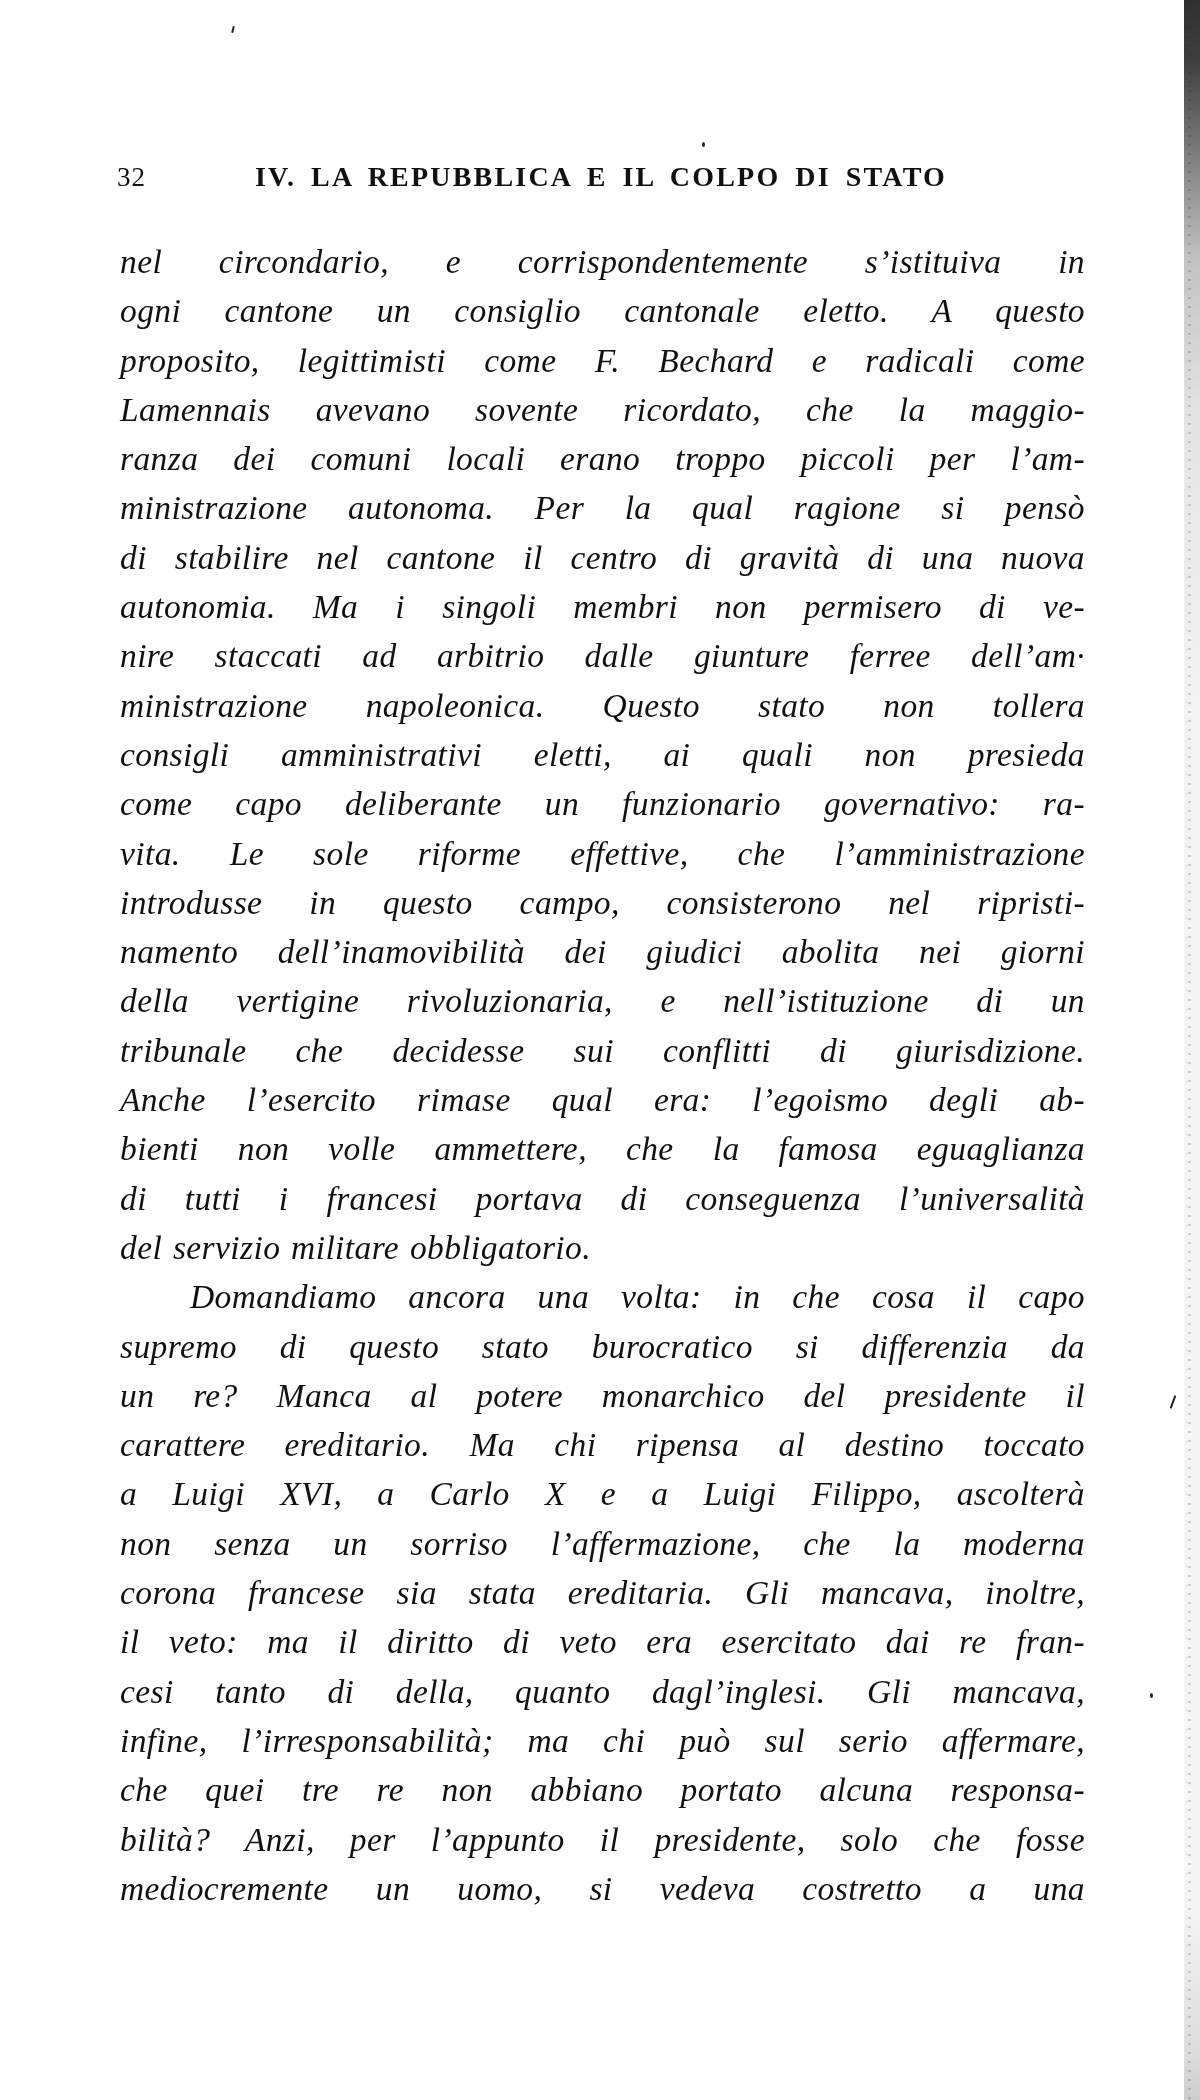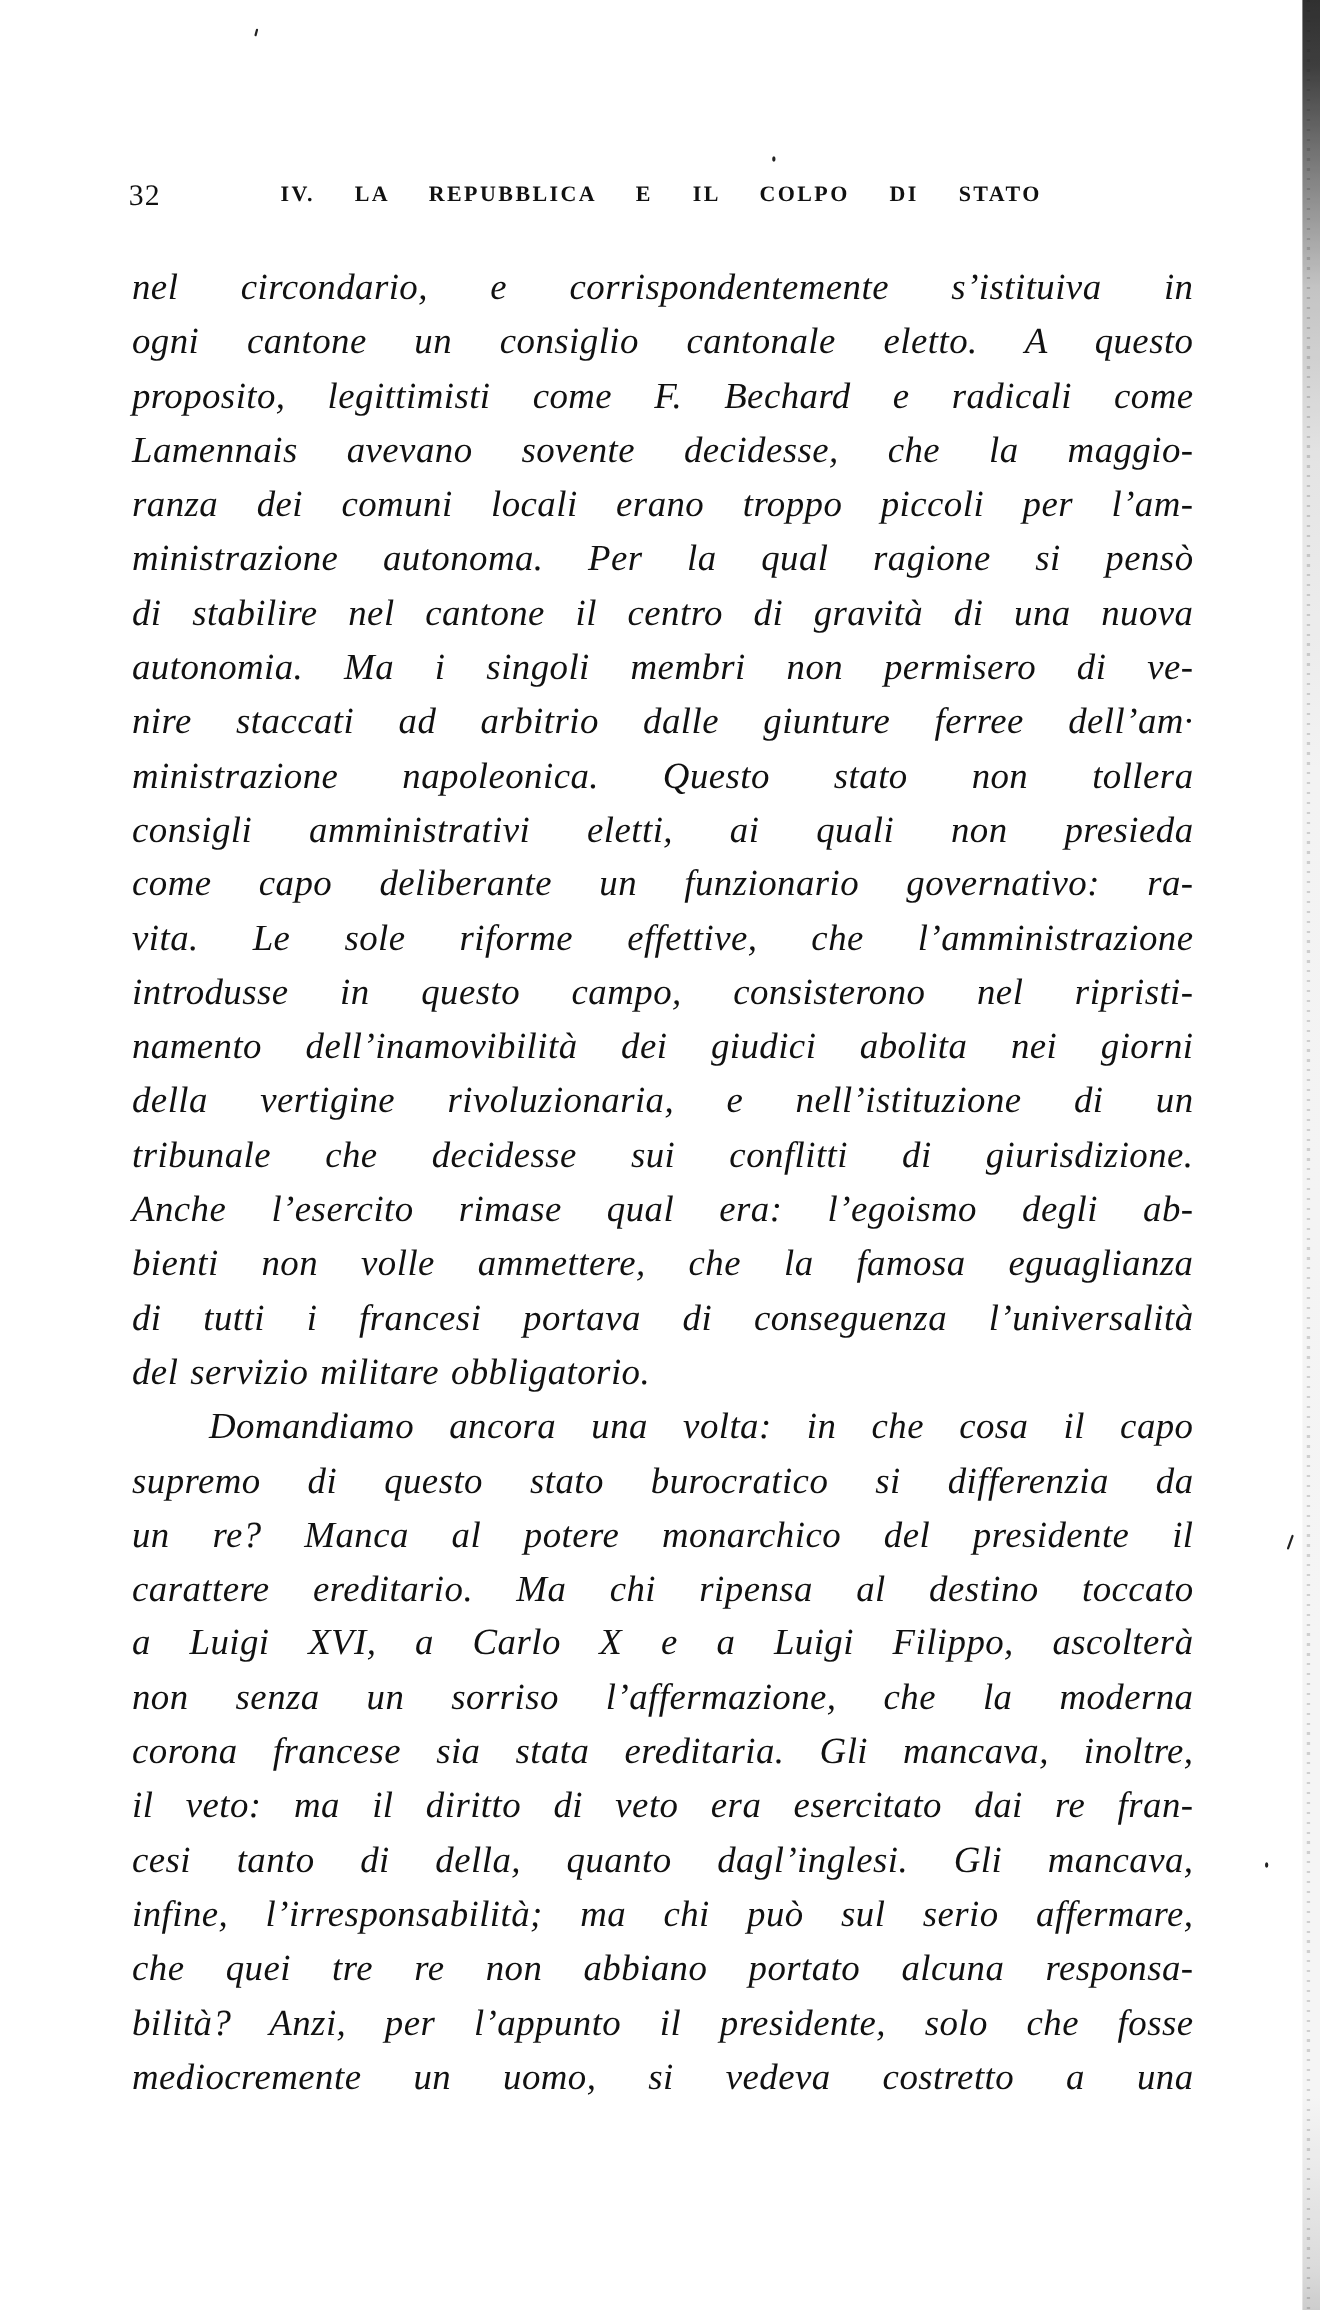--- a/index.html
+++ b/index.html
@@ -59,21 +59,21 @@
     top: 162px;
     font-size: 27px;
     line-height: 30px;
     letter-spacing: 1px;
   }
   .chapter-title {
     position: absolute;
     left: 255px;
     top: 163px;
     width: 692px;
-    font-size: 20px;
+    font-size: 28px;
     line-height: 28px;
     font-weight: bold;
     text-transform: uppercase;
     letter-spacing: 2.2px;
     white-space: nowrap;
     text-align: justify;
     text-align-last: justify;
   }
   .body-text {
     position: absolute;
@@ -119,21 +119,21 @@
     <span class="page-number">32</span>
     <span class="chapter-title">IV. La Repubblica e il colpo di stato</span>
   </header>
 
   <main class="body-text">
 
     <div>
       <span class="line">nel circondario, e corrispondentemente s’istituiva in</span>
       <span class="line">ogni cantone un consiglio cantonale eletto. A questo</span>
       <span class="line">proposito, legittimisti come F. Bechard e radicali come</span>
-      <span class="line">Lamennais avevano sovente decidesse, che la maggio-</span>
+      <span class="line">Lamennais avevano sovente ricordato, che la maggio-</span>
       <span class="line">ranza dei comuni locali erano troppo piccoli per l’am-</span>
       <span class="line">ministrazione autonoma. Per la qual ragione si pensò</span>
       <span class="line">di stabilire nel cantone il centro di gravità di una nuova</span>
       <span class="line">autonomia. Ma i singoli membri non permisero di ve-</span>
       <span class="line">nire staccati ad arbitrio dalle giunture ferree dell’am·</span>
       <span class="line">ministrazione napoleonica. Questo stato non tollera</span>
       <span class="line">consigli amministrativi eletti, ai quali non presieda</span>
       <span class="line">come capo deliberante un funzionario governativo: ra-</span>
       <span class="line">vita. Le sole riforme effettive, che l’amministrazione</span>
       <span class="line">introdusse in questo campo, consisterono nel ripristi-</span>

